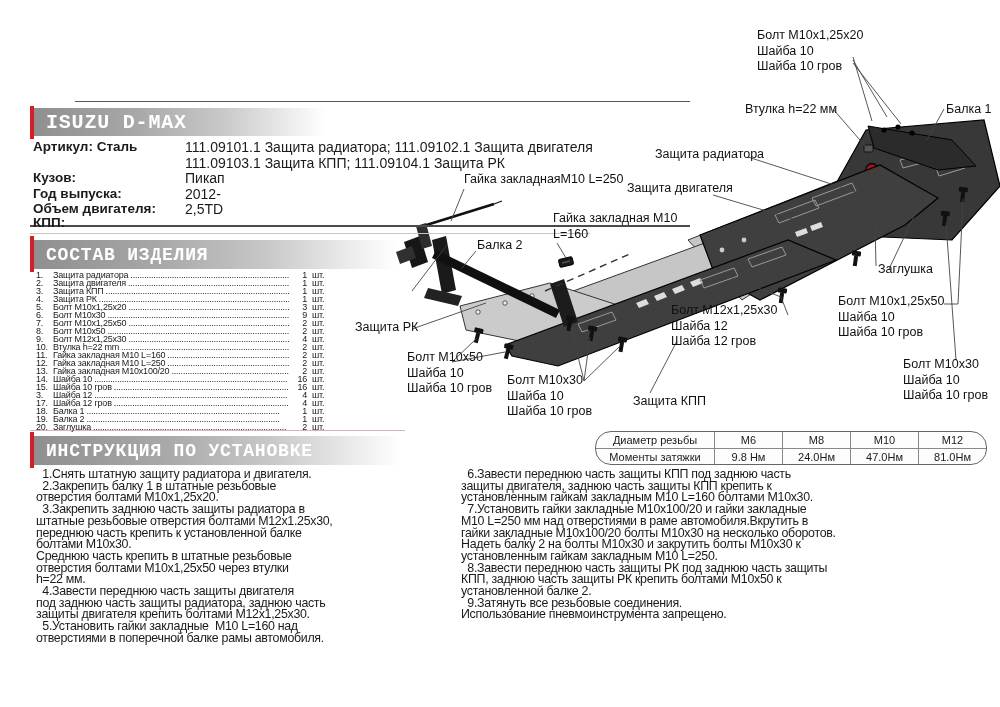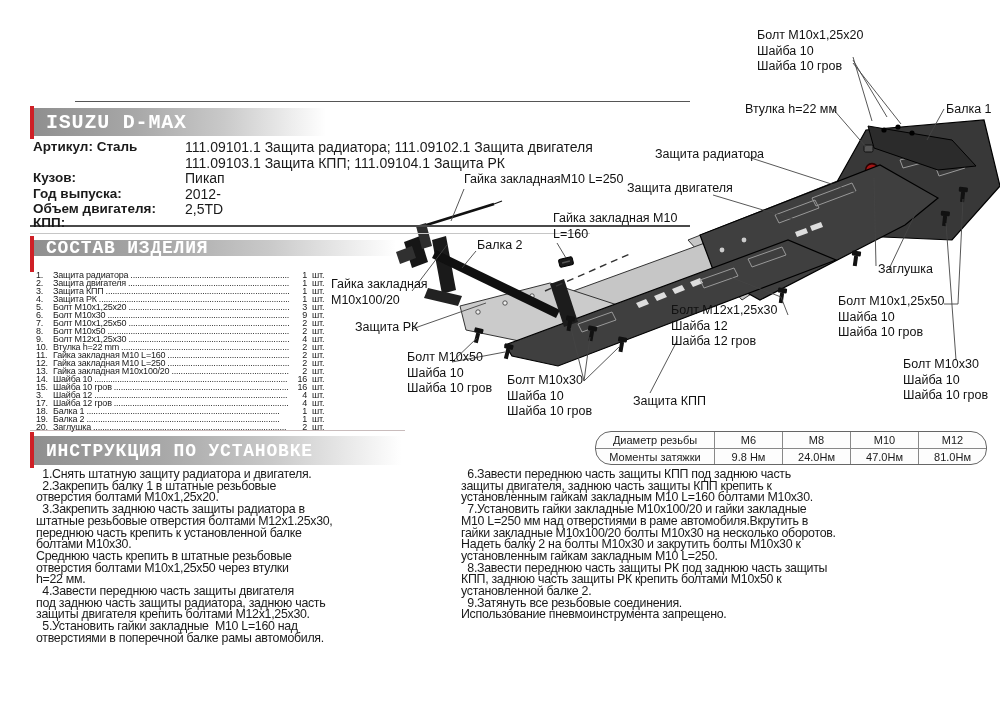--- a/index.html
+++ b/index.html
@@ -183,21 +183,21 @@
   <div class="spec-label" style="left:33px;top:170px;">Кузов:</div>
   <div class="spec-value" style="left:185px;top:170px;">Пикап</div>
   <div class="spec-label" style="left:33px;top:186px;">Год выпуска:</div>
   <div class="spec-value" style="left:185px;top:186px;">2012-</div>
   <div class="spec-label" style="left:33px;top:201px;">Объем двигателя:</div>
   <div class="spec-value" style="left:185px;top:201px;">2,5TD</div>
   <div class="spec-label" style="left:33px;top:215px;">КПП:</div>
   <div class="spec-value" style="left:185px;top:215px;margin-top:22px;">АКПП</div>
 
   <div class="redbar" style="left:30px;top:236px;height:36px;"></div>
-  <div class="hbar" style="left:34px;top:240px;width:362px;height:16px;font-size:18px;">
+  <div class="hbar" style="left:34px;top:240px;width:362px;height:29px;font-size:18px;">
     <span>СОСТАВ ИЗДЕЛИЯ</span>
   </div>
   <div id="parts">
 
       <div class="prow">
         <span class="pn">1.</span>
         <span class="pname">Защита радиатора</span>
         <span class="pdots"></span>
         <span class="pqty">1</span>
         <span class="punit">шт.</span>
@@ -411,22 +411,20 @@
 Шайба 10 гров</div>
   <div class="dlabel" style="left:745px;top:102px;">Втулка h=22 мм</div>
   <div class="dlabel" style="left:946px;top:102px;">Балка 1</div>
   <div class="dlabel" style="left:655px;top:147px;">Защита радиатора</div>
   <div class="dlabel" style="left:464px;top:172px;">Гайка закладнаяM10 L=250</div>
   <div class="dlabel" style="left:627px;top:181px;">Защита двигателя</div>
   <div class="dlabel" style="left:553px;top:211px;">Гайка закладная M10
 L=160</div>
   <div class="dlabel" style="left:477px;top:238px;">Балка 2</div>
   <div class="dlabel" style="left:878px;top:262px;">Заглушка</div>
-  <div class="dlabel" style="left:331px;top:277px;">Гайка закладная
-M10x100/20</div>
   <div class="dlabel" style="left:838px;top:294px;">Болт M10x1,25x50
 Шайба 10
 Шайба 10 гров</div>
   <div class="dlabel" style="left:671px;top:303px;">Болт M12x1,25x30
 Шайба 12
 Шайба 12 гров</div>
   <div class="dlabel" style="left:355px;top:320px;">Защита РК</div>
   <div class="dlabel" style="left:407px;top:350px;">Болт M10x50
 Шайба 10
 Шайба 10 гров</div>

